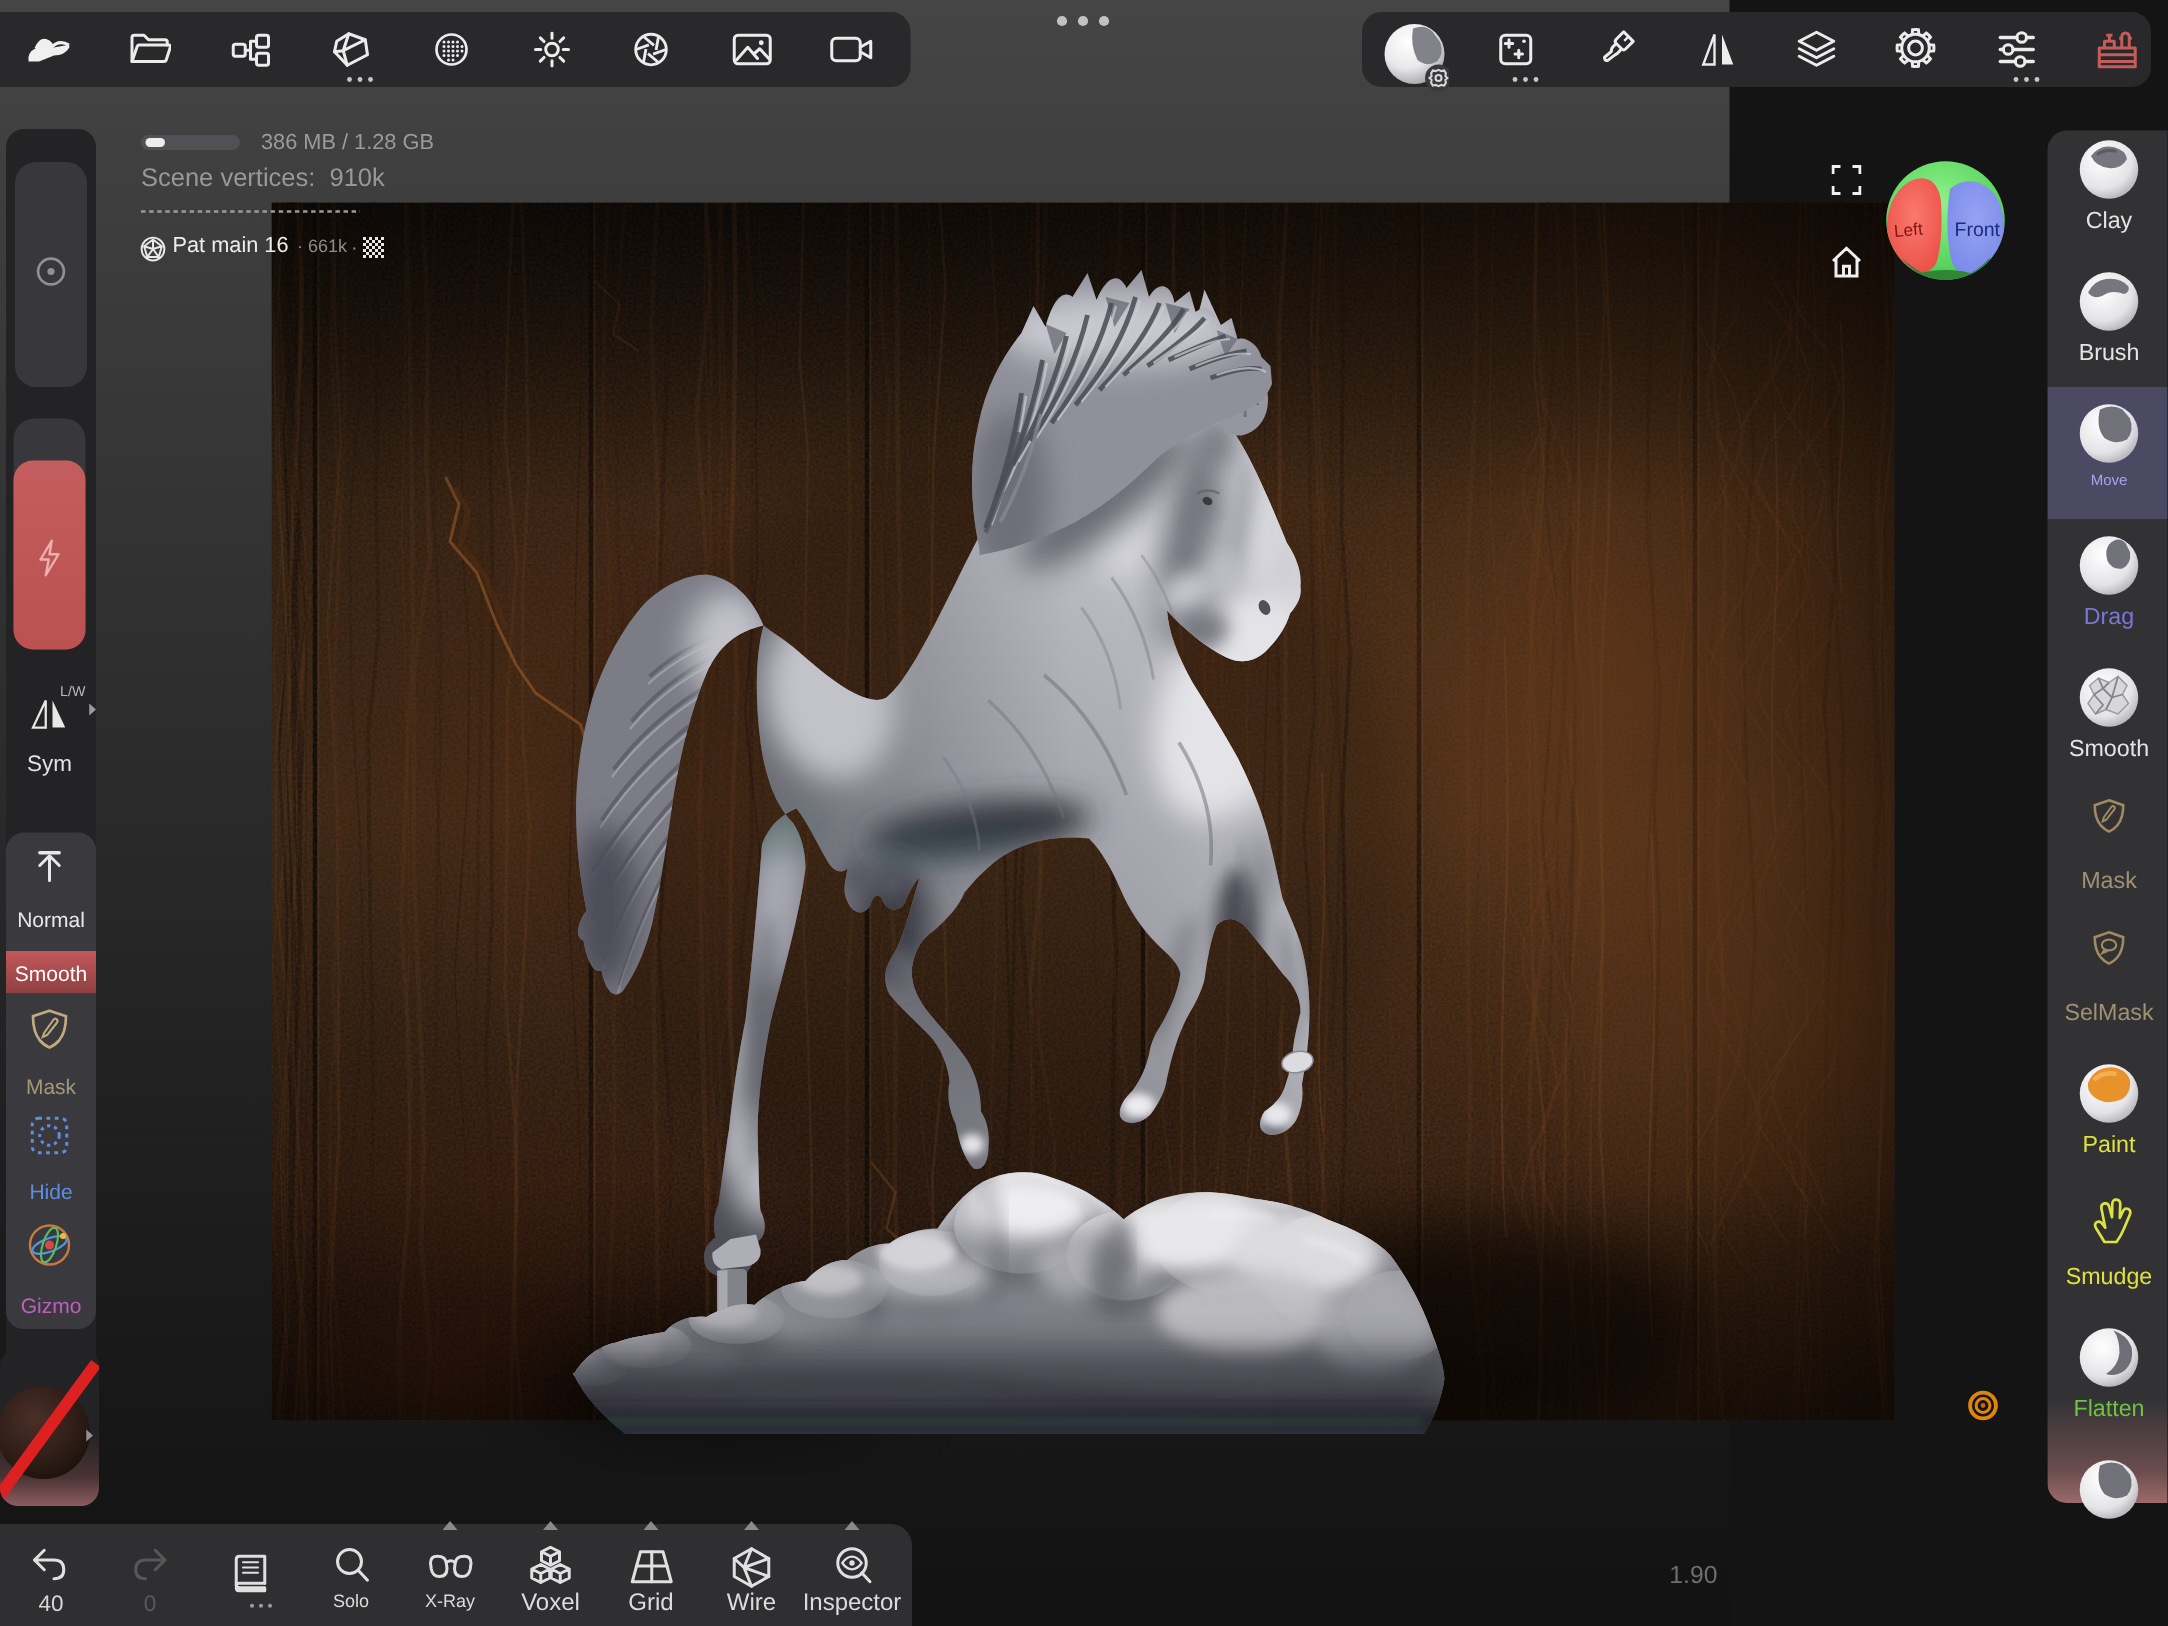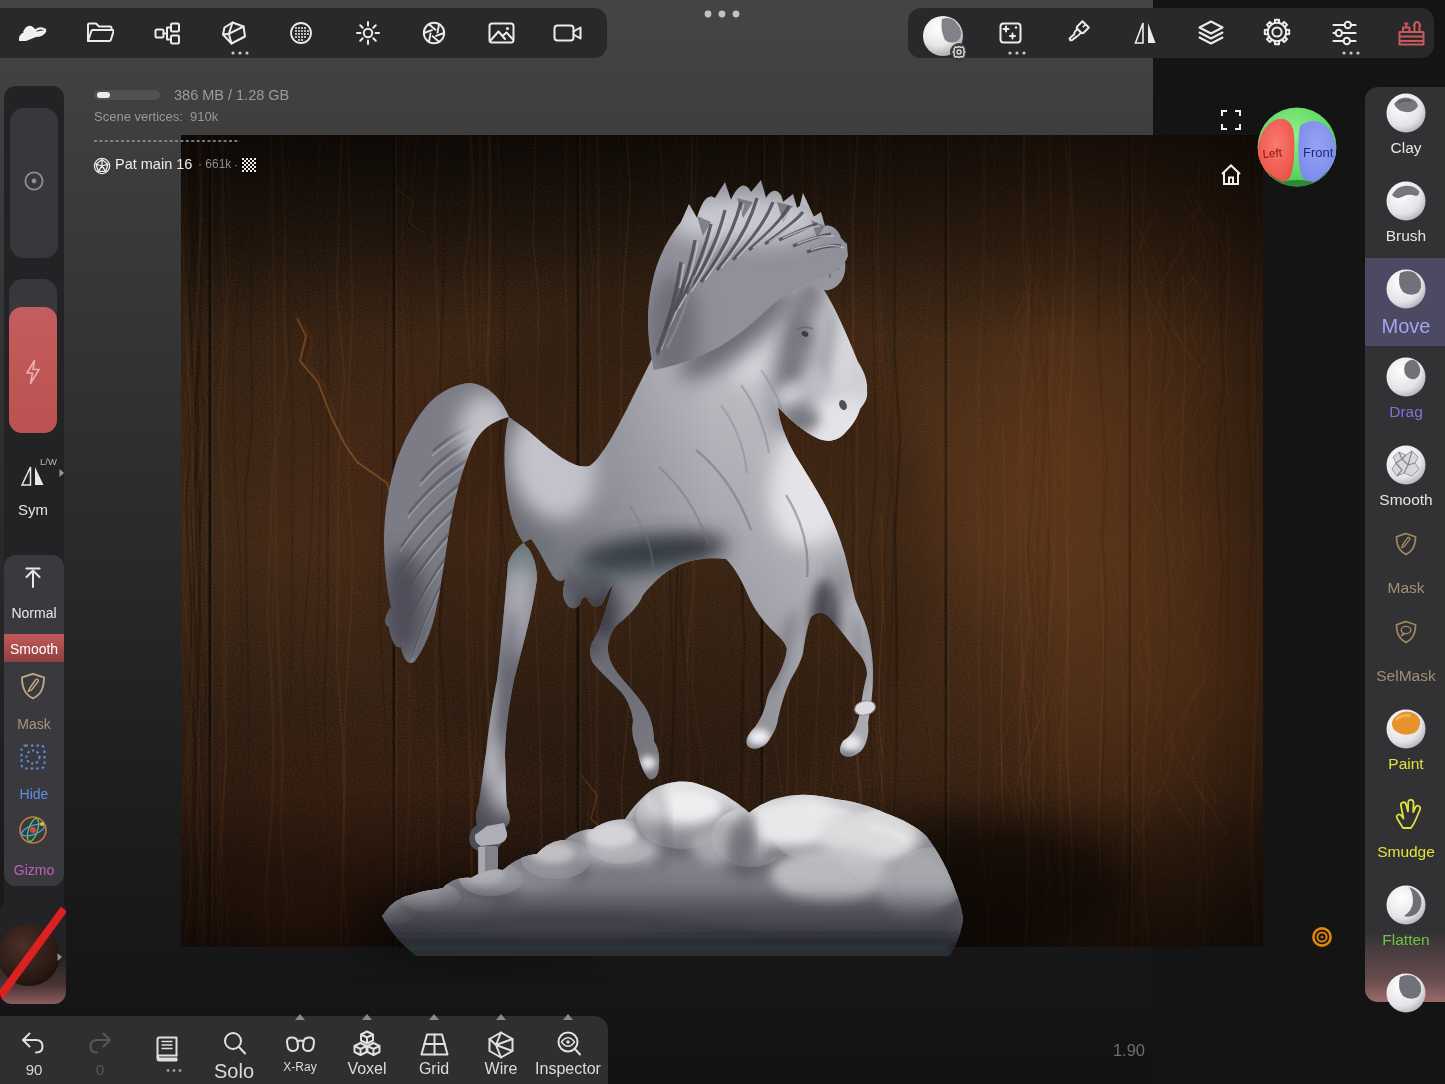--- a/index.html
+++ b/index.html
@@ -642,21 +642,21 @@
 
 <svg class="abs" style="left:700px;top:8px" width="44" height="12">
       <circle cx="8" cy="6" r="3.4" fill="#c2c2c2"></circle>
       <circle cx="22" cy="6" r="3.4" fill="#c2c2c2"></circle>
       <circle cx="36" cy="6" r="3.4" fill="#c2c2c2"></circle>
     </svg>
 
 <div class="abs" style="left:94px;top:90px;width:66px;height:10px;border-radius:5px;background:#515155"></div>
 <div class="abs" style="left:97px;top:92px;width:13px;height:6px;border-radius:3px;background:#ededed"></div>
 <div class="abs" style="left:174px;top:87px;font-size:14.5px;color:#9b9b9b">386 MB / 1.28 GB</div>
-<div class="abs" style="left:94px;top:109px;font-size:13px;color:#989898">Scene vertices:&nbsp; 910k</div>
+<div class="abs" style="left:94px;top:109px;font-size:17px;color:#989898">Scene vertices:&nbsp; 910k</div>
 <svg class="abs" style="left:94px;top:139px" width="146" height="4">
       <line x1="0" y1="2" x2="146" y2="2" stroke="#9a9a9a" stroke-width="1.6" stroke-dasharray="3,2.4"></line>
     </svg>
 <svg class="abs" style="left:93px;top:157px" width="18" height="18" viewBox="0 0 18 18" fill="none" stroke="#e8e8e8" stroke-width="1.3">
 <circle cx="9" cy="9" r="7.6"></circle>
       <path d="M9 2.6 L14.9 7.2 L12.8 14.3 L5.2 14.3 L3.1 7.2 Z M9 2.6 L9 9 M14.9 7.2 L9 9 M12.8 14.3 L9 9 M5.2 14.3 L9 9 M3.1 7.2 L9 9"></path>
     </svg>
 <div class="abs" style="left:115px;top:156px;font-size:14.5px;font-weight:normal;color:#ededed">Pat main 16</div>
 <div class="abs" style="left:198px;top:157px;font-size:12px;color:#8d8d8d">·&nbsp;661k</div>
 <div class="abs" style="left:234px;top:157px;font-size:13.5px;color:#8d8d8d">·</div>
@@ -825,21 +825,21 @@
       <defs>
         <radialGradient id="sp2" cx="0.38" cy="0.32" r="0.85">
           <stop offset="0" stop-color="#ffffff"></stop>
           <stop offset="0.6" stop-color="#e4e4e8"></stop>
           <stop offset="1" stop-color="#94949c"></stop>
         </radialGradient>
       </defs>
       <circle cx="22" cy="22" r="19.5" fill="url(#sp2)"></circle>
       <path d="M16 6 Q24 2 31 6 L36 12 Q39 20 34 26 Q26 30 19 25 Q13 18 16 6 Z" fill="#71717a"></path>
     </svg>
-<div class="lbl" style="left:1406px;top:315px;font-size:20px;color:#a9a2ee">Move</div>
+<div class="lbl" style="left:1406px;top:315px;font-size:10px;color:#a9a2ee">Move</div>
 <svg class="abs" style="left:1384px;top:355px" width="44" height="44" viewBox="0 0 44 44">
       <defs>
         <radialGradient id="sp3" cx="0.38" cy="0.32" r="0.85">
           <stop offset="0" stop-color="#ffffff"></stop>
           <stop offset="0.6" stop-color="#e4e4e8"></stop>
           <stop offset="1" stop-color="#94949c"></stop>
         </radialGradient>
       </defs>
       <circle cx="22" cy="22" r="19.5" fill="url(#sp3)"></circle>
       <path d="M22 8 Q28 2 33 7 L36 13 Q37 21 31 24 Q24 25 21 19 Q19 12 22 8 Z" fill="#71717a"></path>
@@ -925,21 +925,21 @@
     </svg>
 <svg class="abs" style="left:563px;top:1014px" width="10" height="6">
       <path d="M5 0 L10 6 L0 6 Z" fill="#8a8a8a"></path>
     </svg>
 <svg class="abs" style="left:21px;top:1032px" width="24" height="22" viewBox="0 0 24 22">
       <g stroke="#e0e0e0" fill="none" stroke-width="2" stroke-linecap="round" stroke-linejoin="round">
         <path d="M8.5 1.5 L2 8 L8.5 14.5"></path>
         <path d="M2 8 H15 Q21.5 8 21.5 14.5 Q21.5 20.5 15 20.5"></path>
       </g>
     </svg>
-<div class="lbl" style="left:34px;top:1061px;font-size:15px;color:#d6d6d6">90</div>
+<div class="lbl" style="left:34px;top:1061px;font-size:15px;color:#d6d6d6">40</div>
 <svg class="abs" style="left:88px;top:1032px" width="24" height="22" viewBox="0 0 24 22">
       <g stroke="#585858" fill="none" stroke-width="2" stroke-linecap="round" stroke-linejoin="round">
         <path d="M15.5 1.5 L22 8 L15.5 14.5"></path>
         <path d="M22 8 H9 Q2.5 8 2.5 14.5 Q2.5 20.5 9 20.5"></path>
       </g>
     </svg>
 <div class="lbl" style="left:100px;top:1061px;font-size:15px;color:#585858">0</div>
 <svg class="abs" style="left:156px;top:1036px" width="22" height="26" viewBox="0 0 22 26">
       <g stroke="#e0e0e0" fill="none" stroke-width="2" stroke-linecap="round" stroke-linejoin="round">
         <path d="M3.5 22.5 Q1.5 22.5 1.5 20.5 V3.5 Q1.5 1.5 3.5 1.5 H20.5 V19.5"></path>
@@ -985,18 +985,18 @@
       </g>
     </svg>
 <svg class="abs" style="left:556px;top:1031px" width="26" height="26" viewBox="0 0 26 26">
       <g stroke="#e0e0e0" fill="none" stroke-width="2" stroke-linecap="round" stroke-linejoin="round">
         <circle cx="12" cy="11" r="9.5"></circle>
         <line x1="18.5" y1="17.5" x2="24" y2="23.5"></line>
         <path d="M5.5 11 Q8.5 6.8 12 6.8 Q15.5 6.8 18.5 11 Q15.5 15.2 12 15.2 Q8.5 15.2 5.5 11 Z" stroke-width="1.5"></path>
         <circle cx="12" cy="11" r="1.8" fill="#e0e0e0" stroke="none"></circle>
       </g>
     </svg>
-<div class="lbl" style="left:234px;top:1060px;font-size:20px;color:#dcdcdc">Solo</div>
+<div class="lbl" style="left:234px;top:1060px;font-size:12px;color:#dcdcdc">Solo</div>
 <div class="lbl" style="left:300px;top:1060px;font-size:12px;color:#dcdcdc">X-Ray</div>
 <div class="lbl" style="left:367px;top:1060px;font-size:16px;color:#dcdcdc">Voxel</div>
 <div class="lbl" style="left:434px;top:1060px;font-size:16px;color:#dcdcdc">Grid</div>
 <div class="lbl" style="left:501px;top:1060px;font-size:16px;color:#dcdcdc">Wire</div>
 <div class="lbl" style="left:568px;top:1060px;font-size:16px;color:#dcdcdc">Inspector</div>
 </div>
 </body></html>

